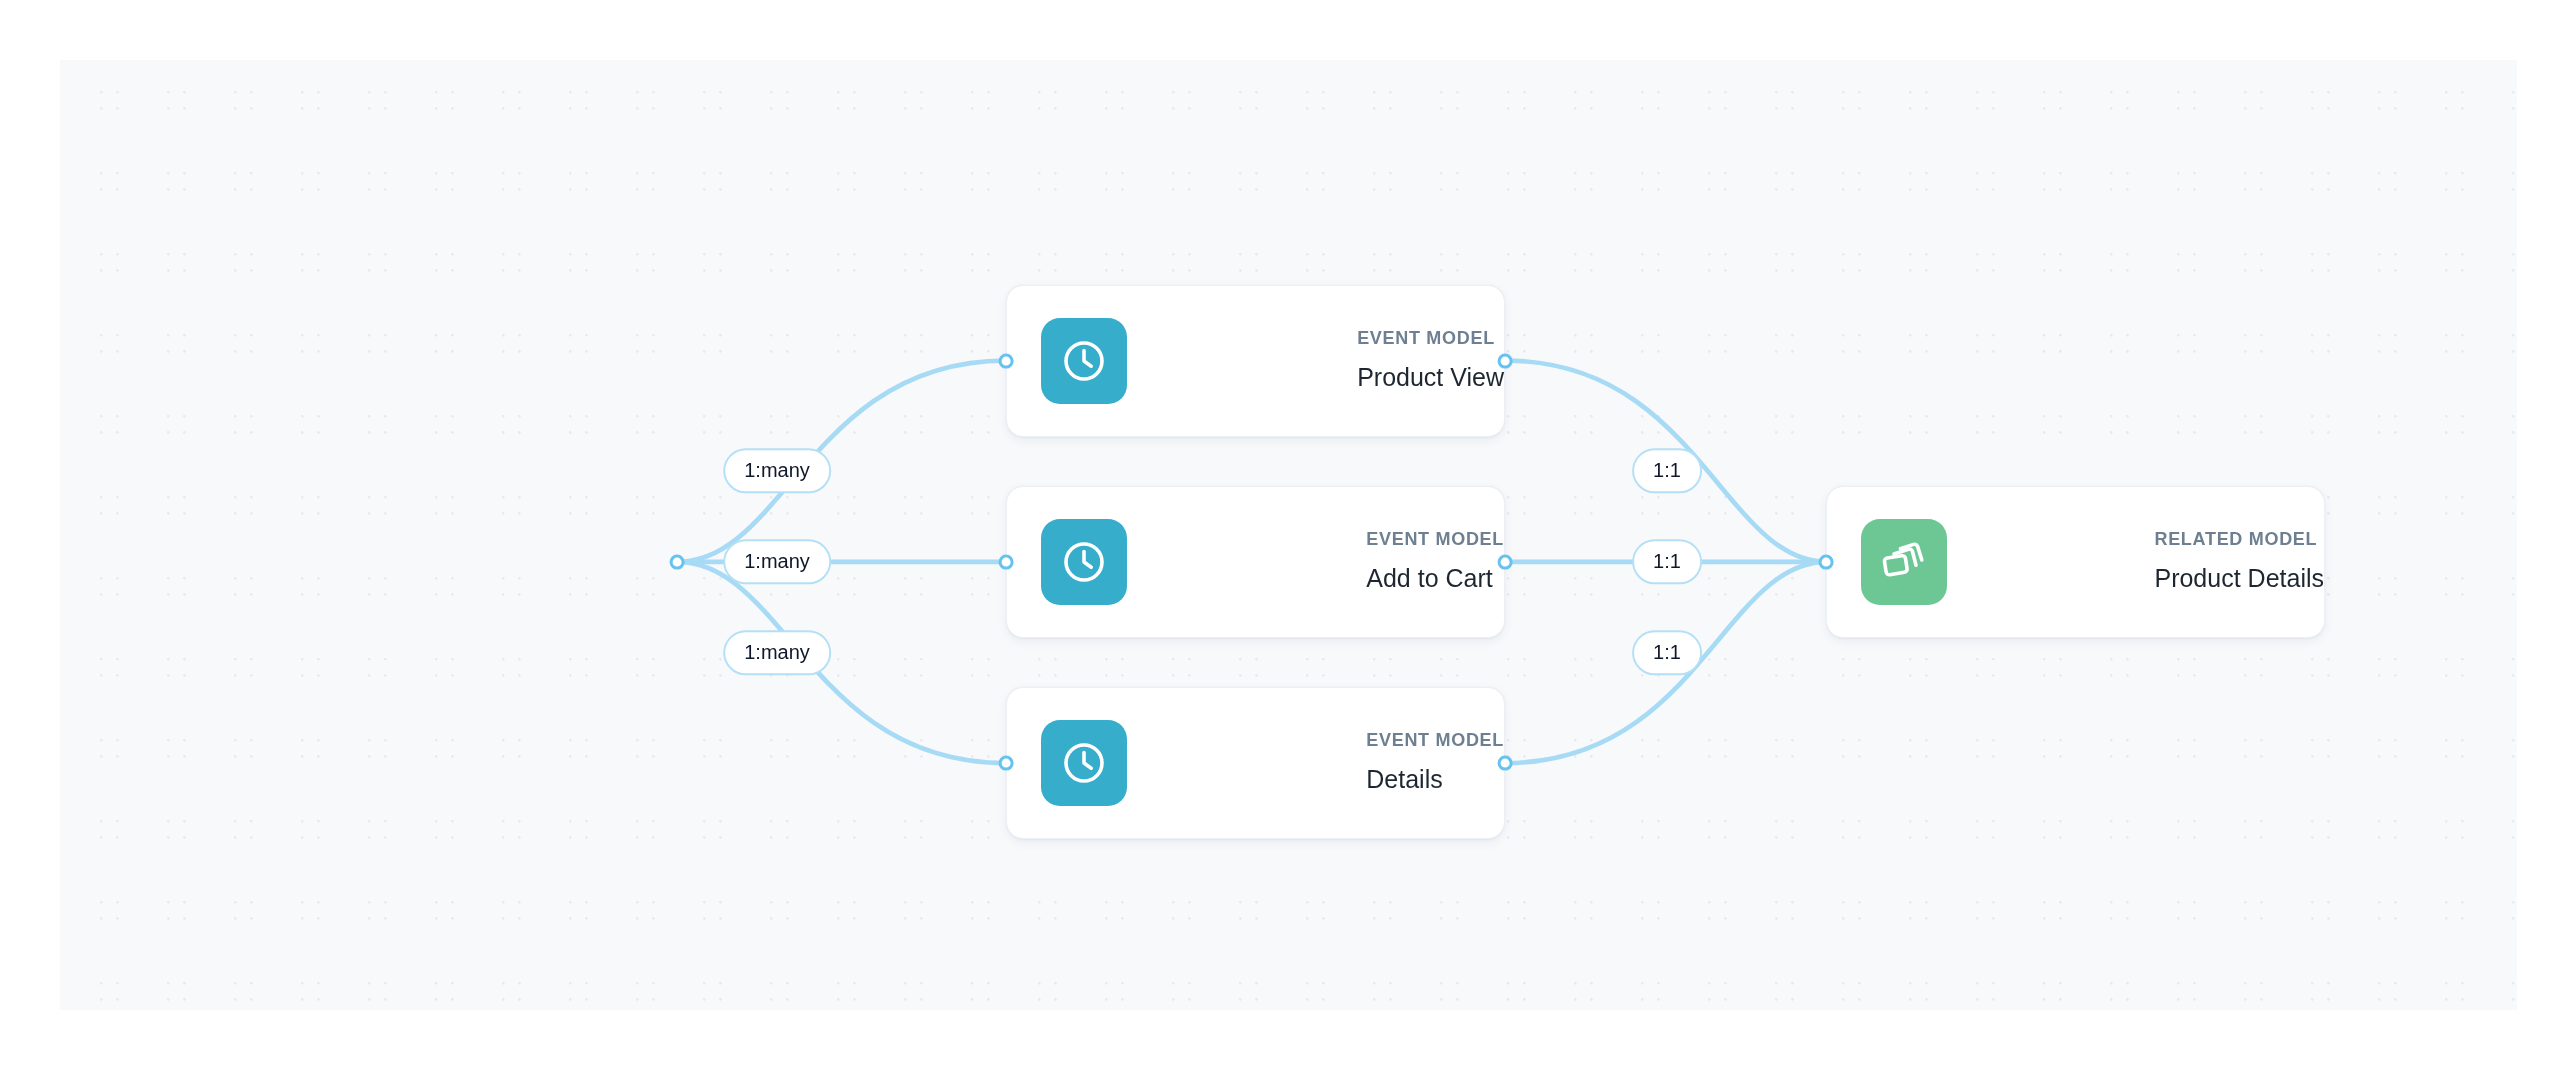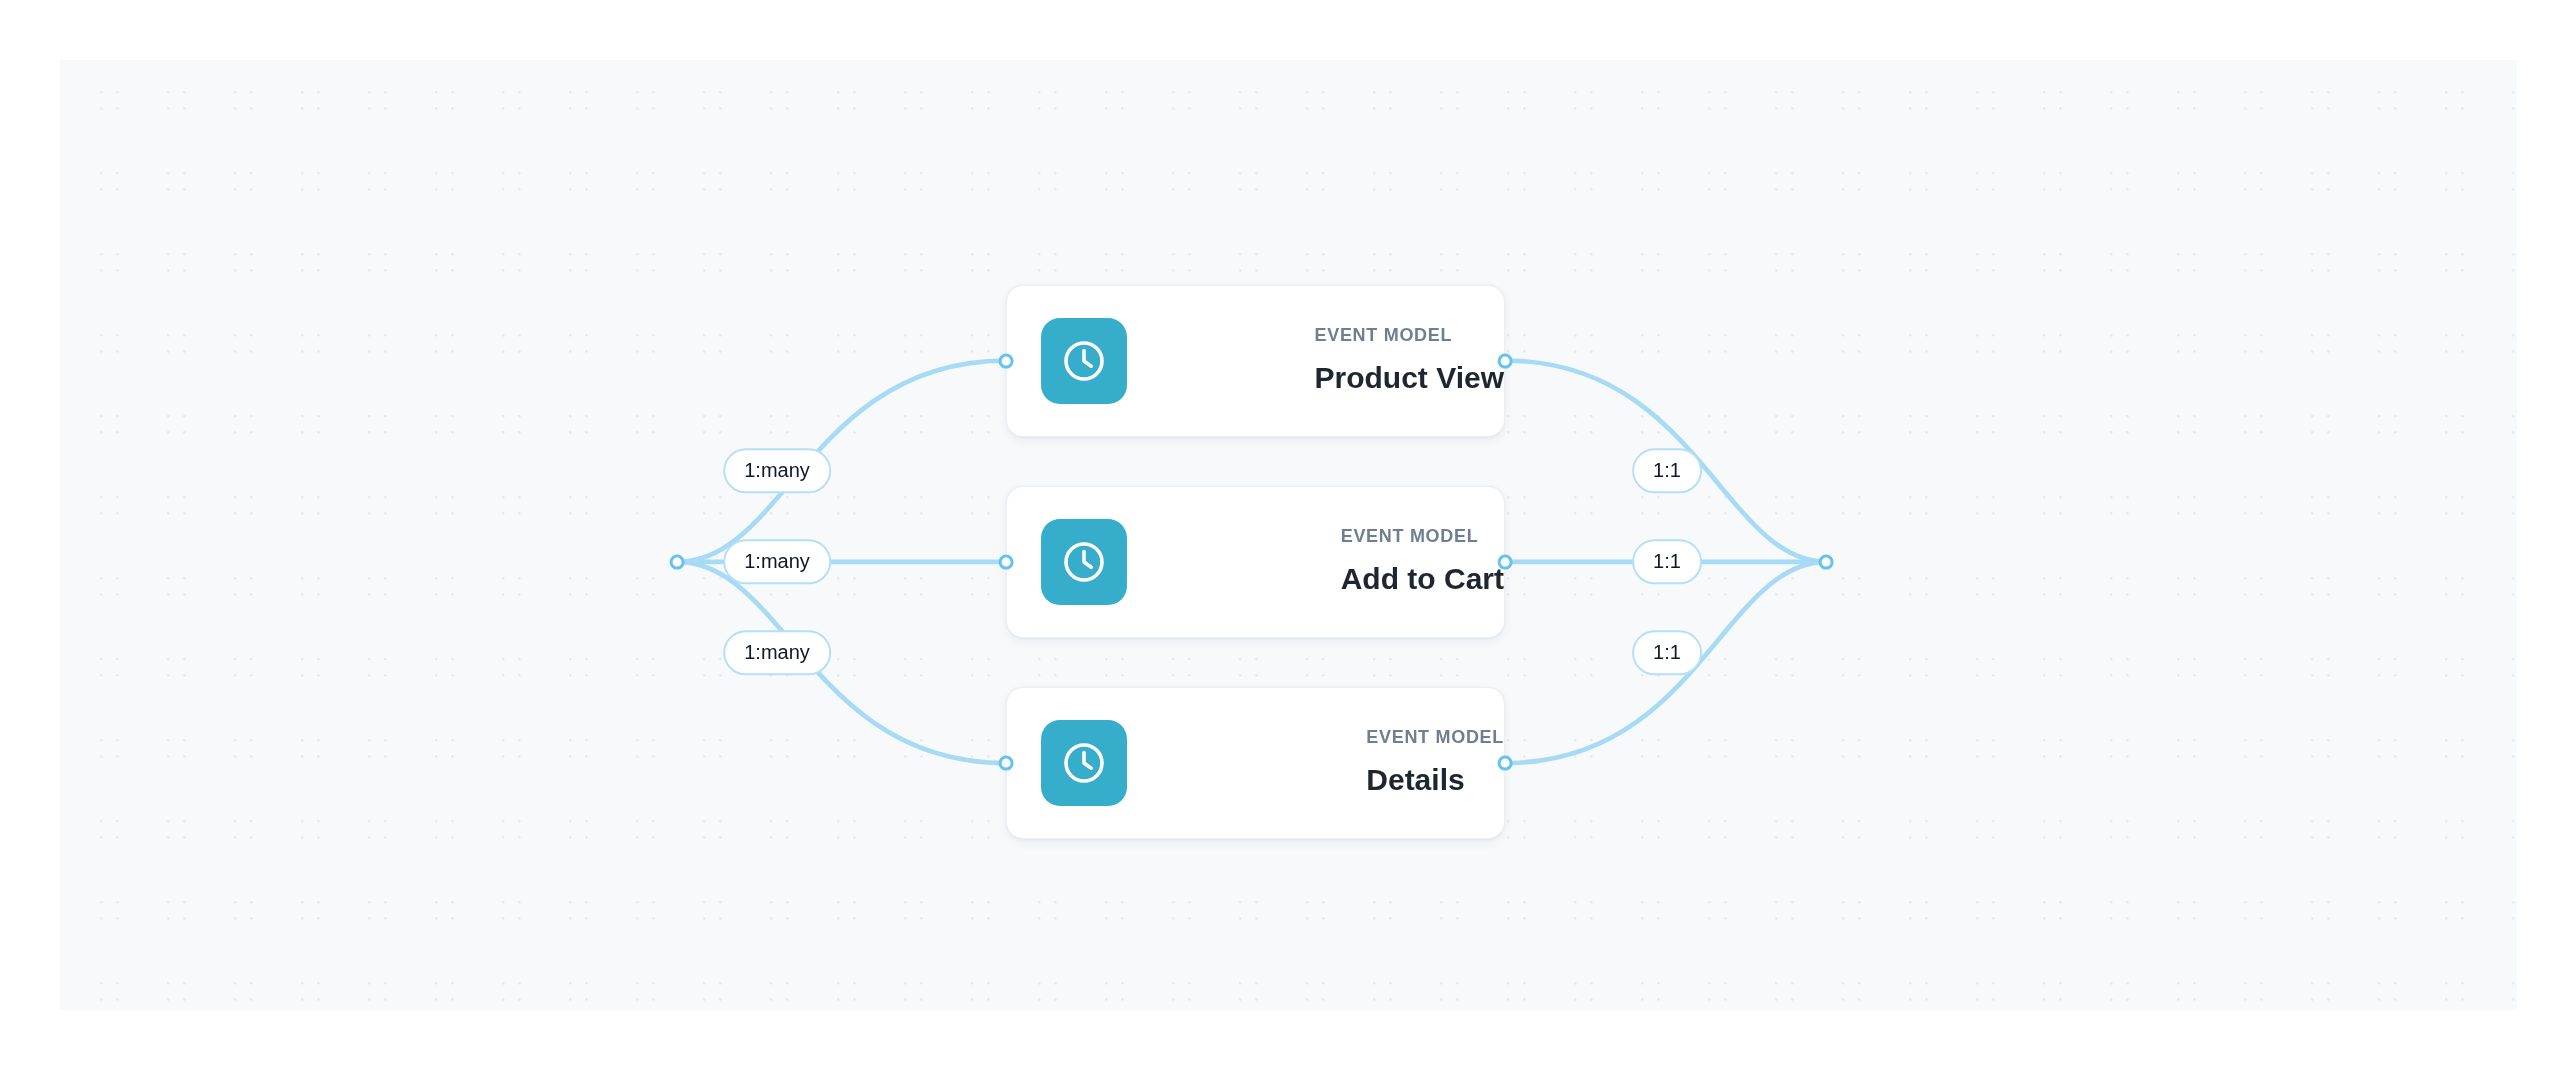--- a/index.html
+++ b/index.html
@@ -78,22 +78,22 @@
   .node-kicker {
     font-size: 18px;
     font-weight: 700;
     letter-spacing: 0.7px;
     color: #6d7f90;
     line-height: 1.18;
     text-transform: uppercase;
     white-space: nowrap;
   }
   .node-title {
-    font-size: 30px;
-    font-weight: 700;
+    font-size: 25px;
+    font-weight: 400;
     color: #1e2731;
     line-height: 1.3;
     margin-top: 12px;
     white-space: nowrap;
   }
 
   
   #node-parent   { left: 118px; top: 426px;  width: 499px;  height: 152px; }
   #node-event-0  { left: 946px; top: 225px;  width: 499px;  height: 152px; }
   #node-event-1  { left: 946px; top: 426px;  width: 499px;  height: 152px; }
@@ -201,15 +201,28 @@
         <circle cx="12" cy="12" r="9"></circle>
         <polyline points="12 6.8 12 12 15.6 14.6"></polyline>
       </svg>
     </div>
     <div class="node-text">
       <div class="node-kicker">EVENT MODEL</div>
       <div class="node-title">Details</div>
     </div>
   </div>
 
+  <div class="node" id="node-related">
+    <div class="node-icon" style="background:#6dc794;">
+      <svg width="48" height="48" viewBox="0 0 24 24" fill="none" stroke="#ffffff" stroke-width="1.8" stroke-linecap="round" stroke-linejoin="round">
+        <rect x="2.6" y="9.4" width="10.6" height="8.4" rx="1.6" transform="rotate(-9 7.9 13.6)"></rect>
+        <path d="M7.0 8.0 L14.2 5.6 a1.6 1.6 0 0 1 2.0 1.0 L18.0 13.6"></path>
+        <path d="M10.2 5.4 L16.8 3.2 a1.6 1.6 0 0 1 2.0 1.0 L20.9 11.0"></path>
+      </svg>
+    </div>
+    <div class="node-text">
+      <div class="node-kicker">RELATED MODEL</div>
+      <div class="node-title">Product Details</div>
+    </div>
+  </div>
 
 </div>
 
 
 </body></html>

